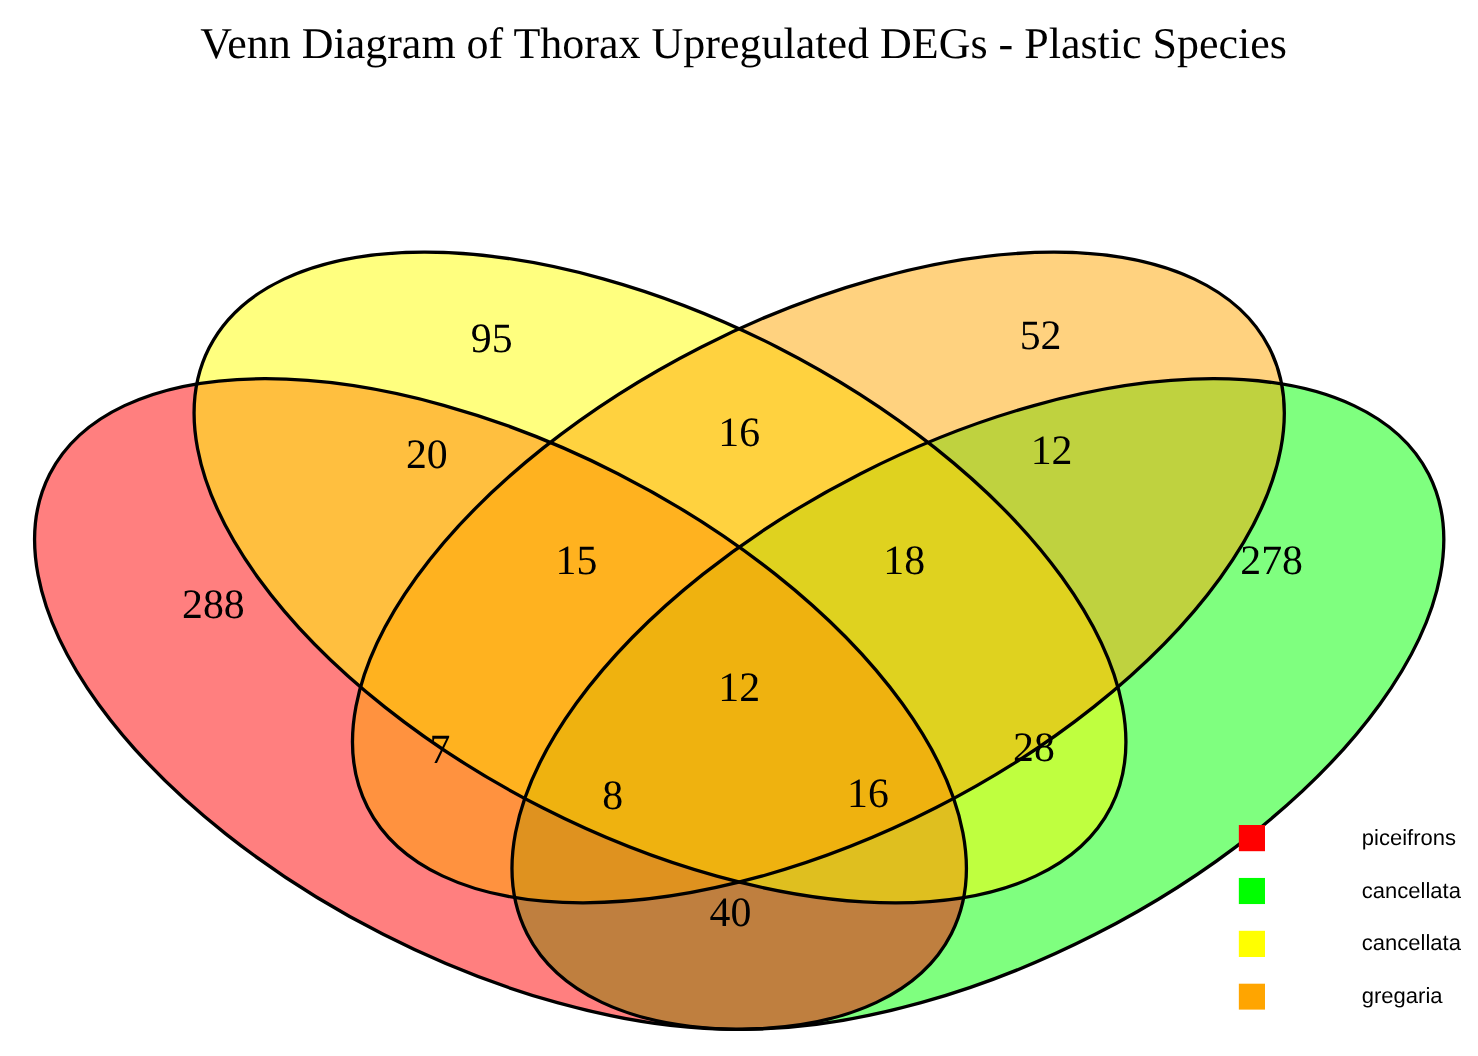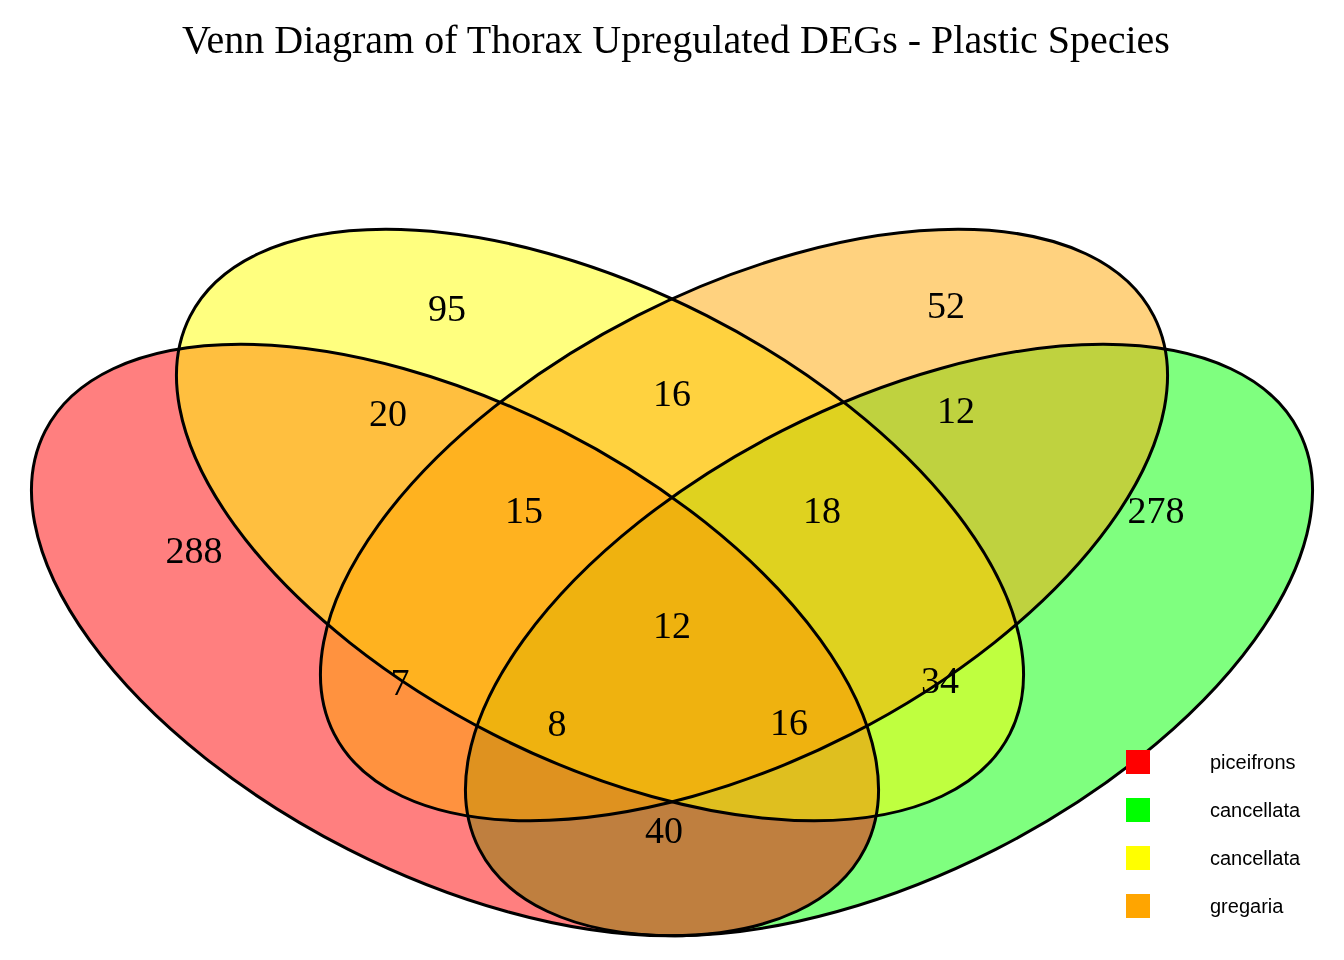--- a/index.html
+++ b/index.html
@@ -47,21 +47,21 @@
     align-items: center;
     height: 24px;
     margin-bottom: 24px;
   }
   .legend-swatch {
     width: 24px;
     height: 24px;
     flex: 0 0 auto;
   }
   .legend-label {
-    margin-left: 60px;
+    margin-left: 88px;
     white-space: nowrap;
   }
 </style>
 </head>
 <body>
 
 <div class="figure">
 
   <div class="title">Venn Diagram of Thorax Upregulated DEGs - Plastic Species</div>
 
@@ -86,21 +86,21 @@
   <div class="count" style="left:447px;  top:308px;">95</div>
   <div class="count" style="left:900px;  top:305px;margin-left:46px;">52</div>
   <div class="count" style="left:1156px; top:510px;">278</div>
   <div class="count" style="left:388px;  top:413px;">20</div>
   <div class="count" style="left:672px;  top:393px;">16</div>
   <div class="count" style="left:956px;  top:410px;">12</div>
   <div class="count" style="left:524px;  top:510px;">15</div>
   <div class="count" style="left:822px;  top:510px;">18</div>
   <div class="count" style="left:672px;  top:625px;">12</div>
   <div class="count" style="left:400px;  top:682px;">7</div>
-  <div class="count" style="left:940px;  top:680px;">34</div>
+  <div class="count" style="left:940px;  top:680px;">28</div>
   <div class="count" style="left:557px;  top:723px;">8</div>
   <div class="count" style="left:789px;  top:722px;">16</div>
   <div class="count" style="left:664px;  top:830px;">40</div>
 
   <div class="legend">
     <div class="legend-item">
       <svg class="legend-swatch" width="24" height="24">
         <rect x="0" y="0" width="24" height="24" fill="#FF0000"></rect>
       </svg>
       <span class="legend-label">piceifrons</span>

